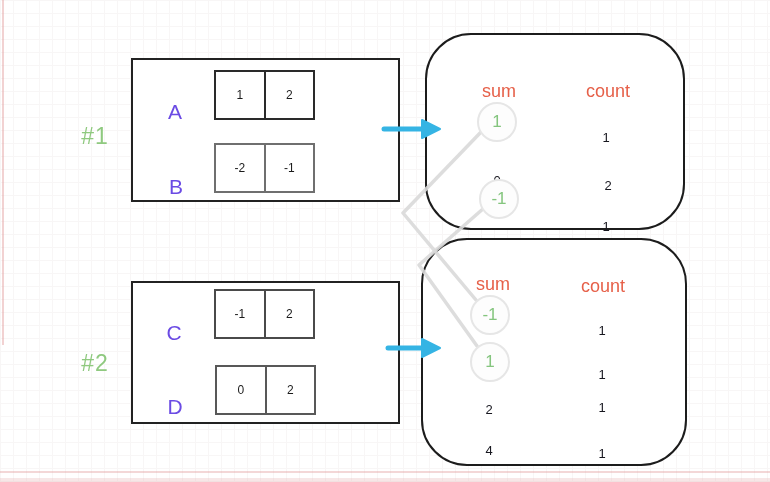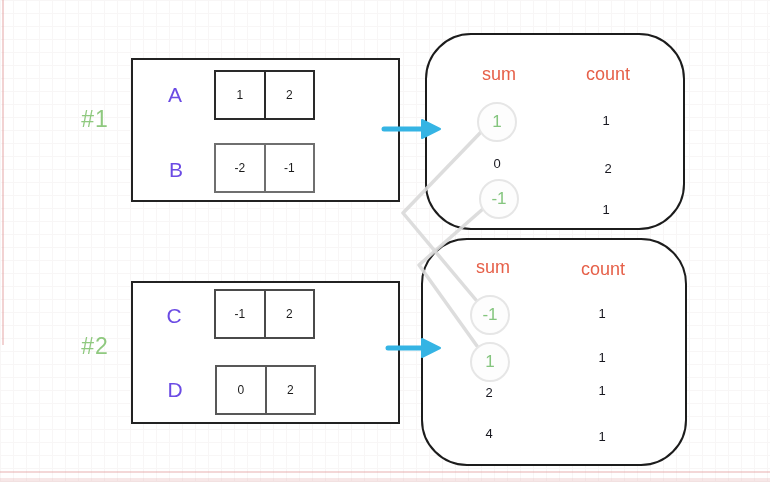--- a/index.html
+++ b/index.html
@@ -19,21 +19,21 @@
   .pink-h2{position:absolute;left:0;top:478px;width:100%;height:4px;background:rgba(233,186,186,.35);}
 
   .overlay{position:absolute;left:0;top:0;z-index:2;pointer-events:none;}
   .conn{fill:none;stroke:#d9d9d9;stroke-width:3.5;stroke-linecap:round;stroke-linejoin:round;opacity:.9;}
   .arrow line{stroke:#35b4e4;stroke-width:5;stroke-linecap:round;}
   .arrow path{fill:#35b4e4;stroke:#35b4e4;stroke-width:2;stroke-linejoin:round;}
 
   .groupbox{position:absolute;background:#fff;border:2px solid #222;}
   .roundbox{position:absolute;background:#fff;border:2px solid #1c1c1c;border-radius:46px;}
 
-  .ctr{position:absolute;transform:translate(-50%,-50%);white-space:nowrap;z-index:3;}
+  .ctr{position:absolute;transform:translate(-50%,-50%);white-space:nowrap;z-index:3;margin-top:17px;}
   .glabel{font-size:23px;color:#8fc97f;letter-spacing:1px;}
   .rlabel{font-size:21px;color:#6b4be4;}
   .hdr{font-size:18px;color:#e66049;}
   .numv{font-size:13px;color:#17171f;}
 
   .cells{position:absolute;width:101px;height:50px;box-sizing:border-box;border:2px solid;display:flex;background:#fff;z-index:3;}
   .cell{flex:1;display:flex;align-items:center;justify-content:center;font-size:12px;color:#1b1b1b;}
   .bc-a{border-color:#2a2a2a;} .bc-a .cell + .cell{border-left:2px solid #2a2a2a;}
   .bc-b{border-color:#6f6f6f;} .bc-b .cell + .cell{border-left:2px solid #6f6f6f;}
   .bc-c{border-color:#4a4a4a;} .bc-c .cell + .cell{border-left:2px solid #4a4a4a;}

